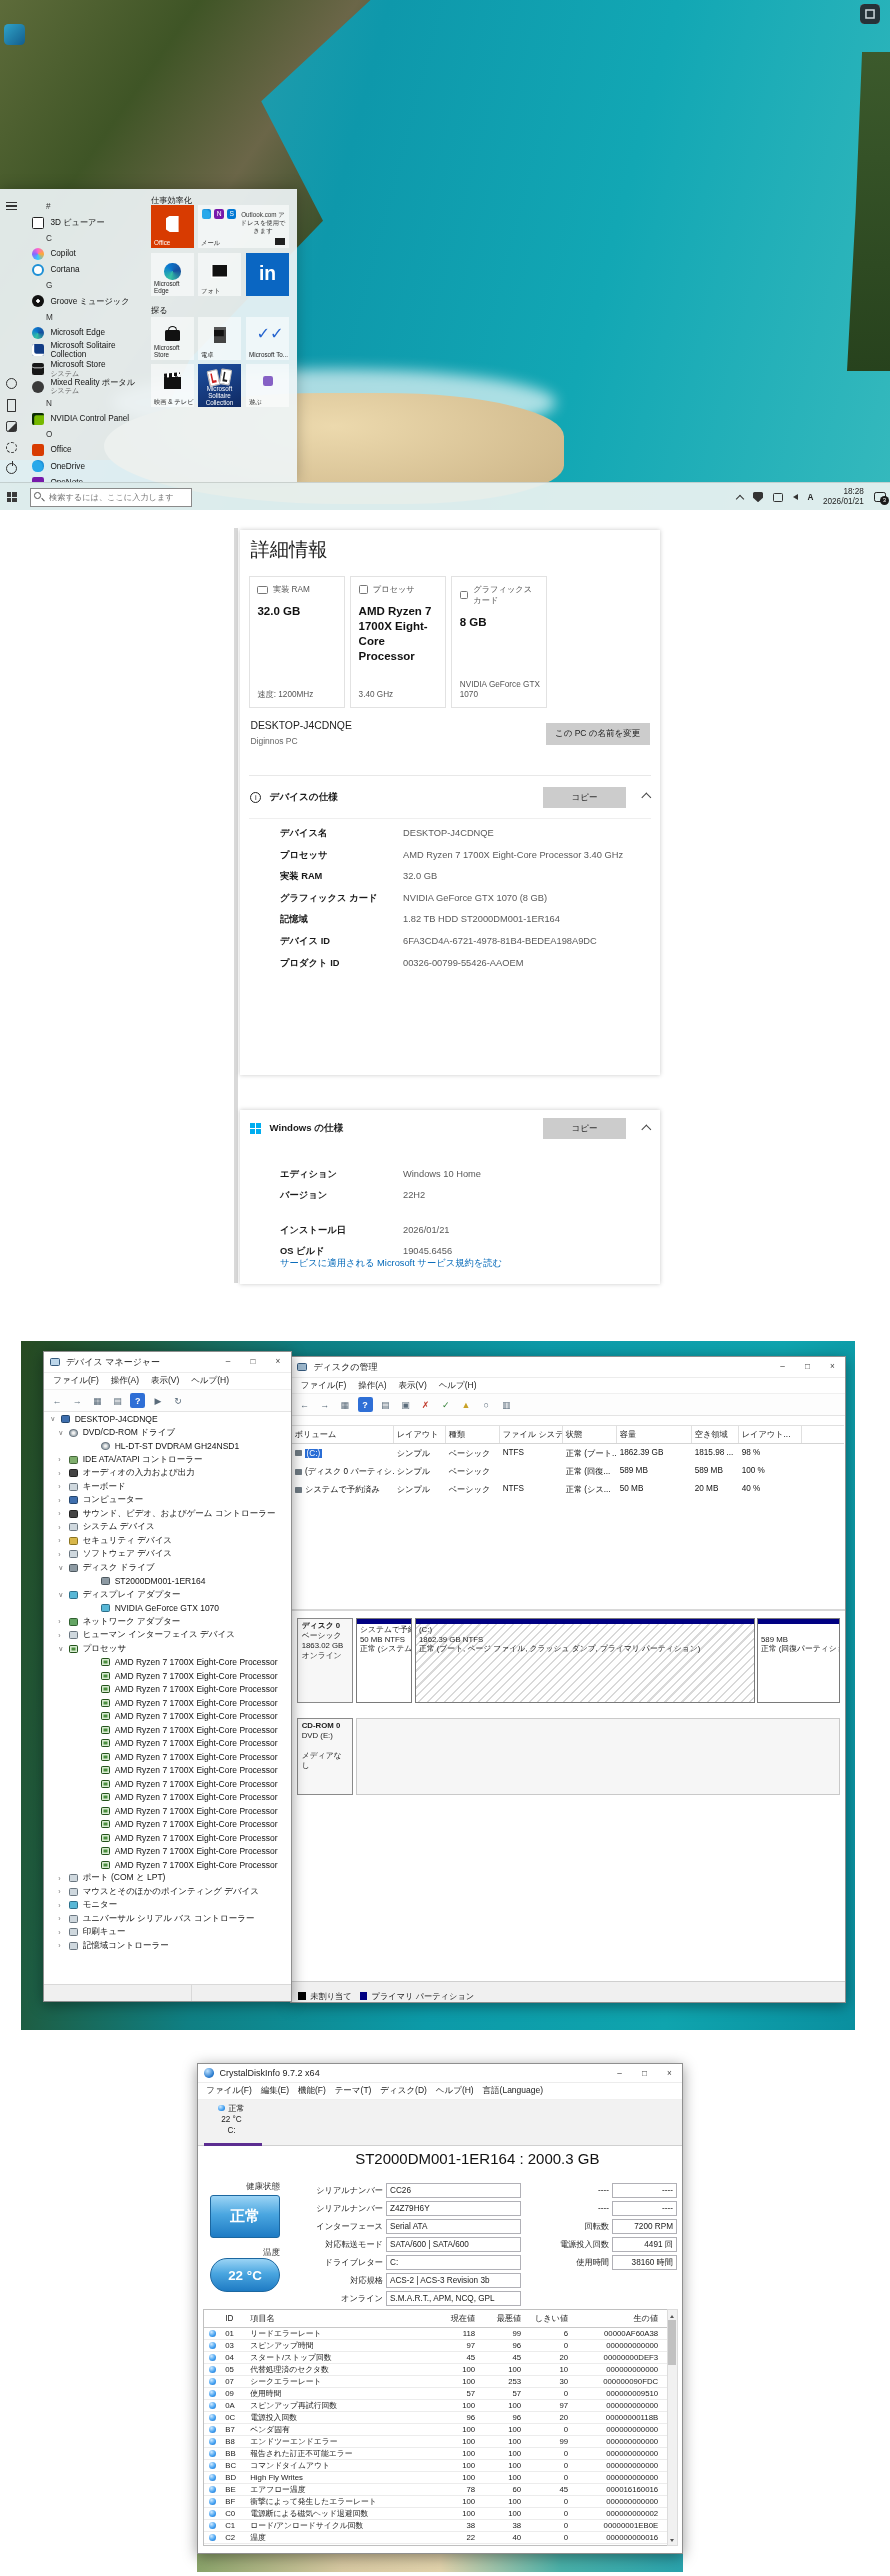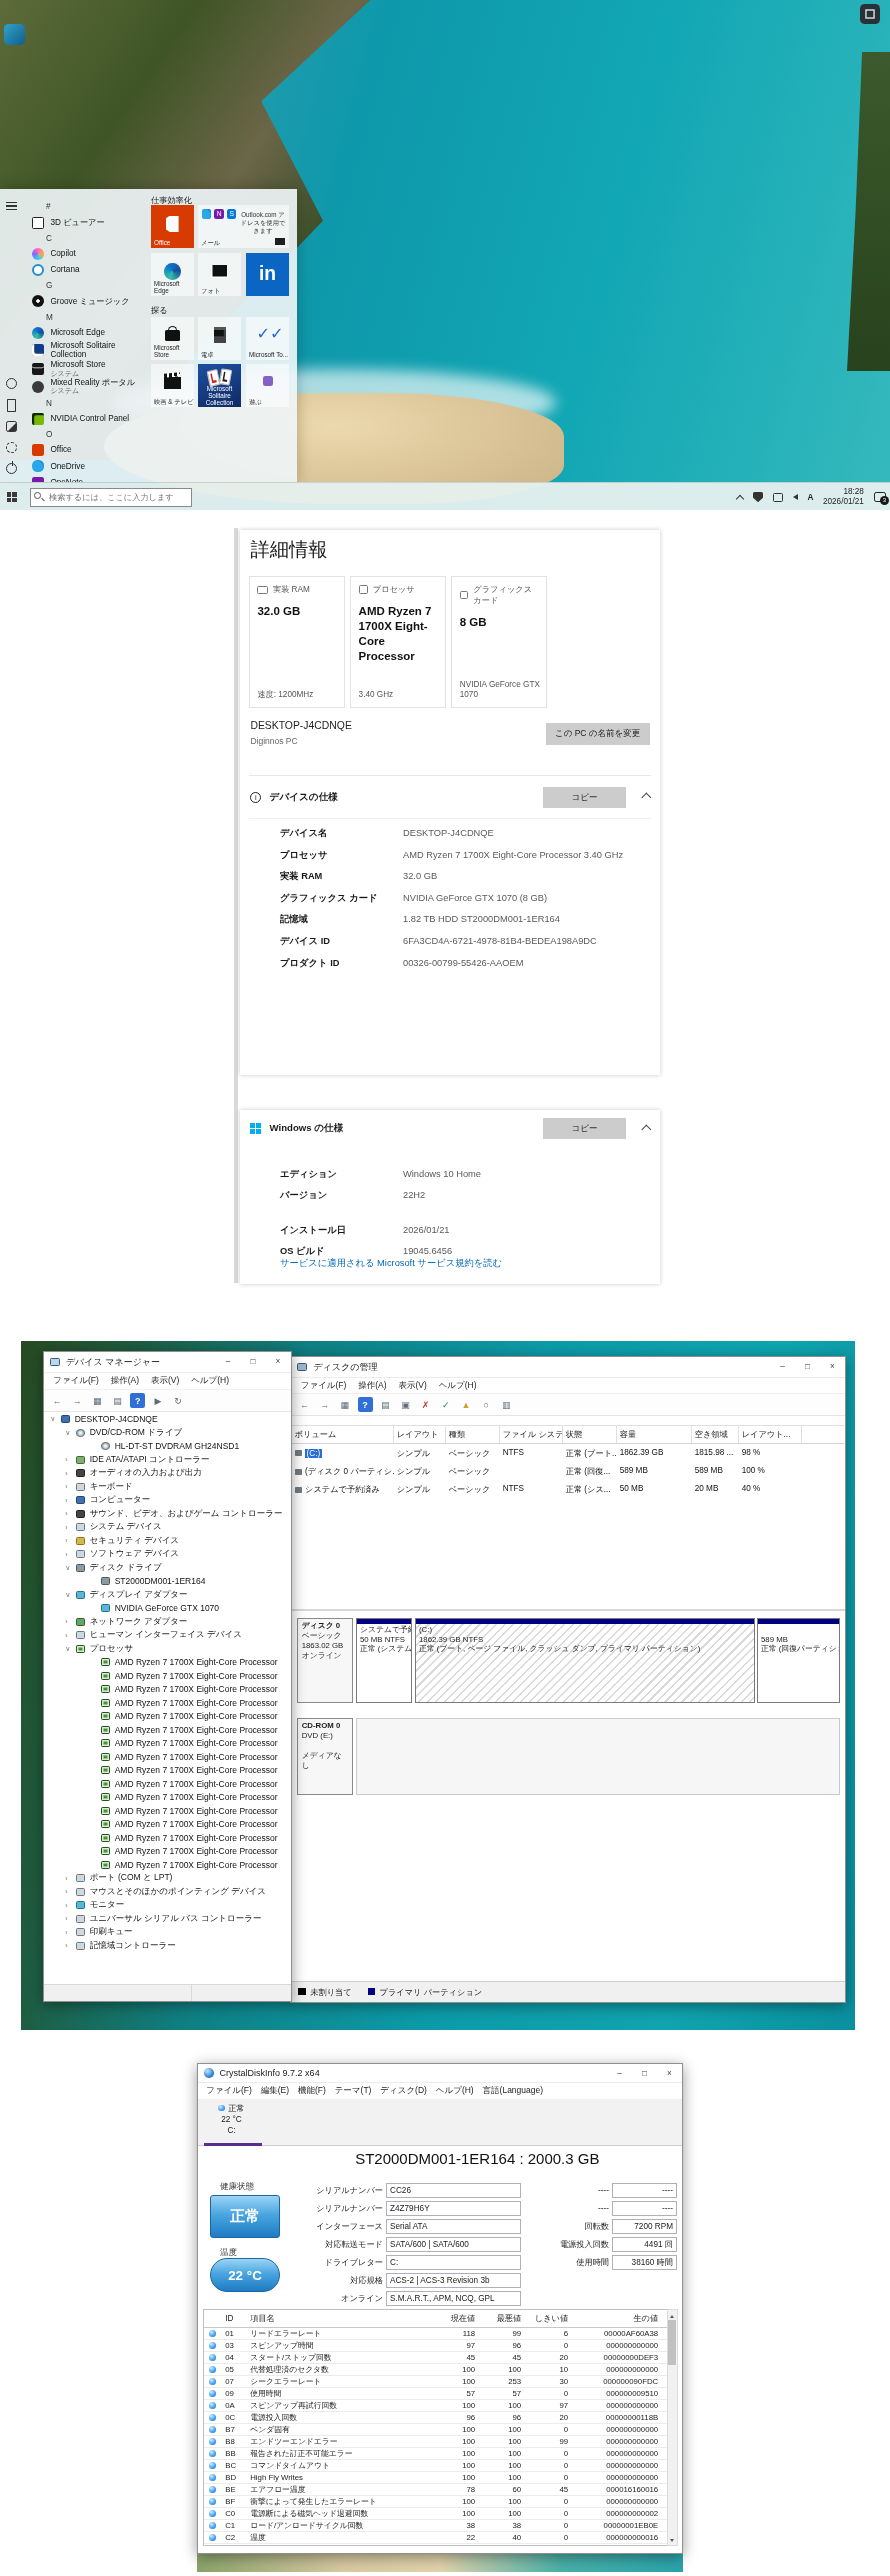--- a/index.html
+++ b/index.html
@@ -151,21 +151,21 @@
     border-bottom:0.7px solid #e4e4e4}
   .tbi{width:15px;height:15px;font-size:9px;color:#5a6b7a;text-align:center;line-height:15px;
     border:0.7px solid transparent}
   .tbi[data-icon="help-icon"]{background:#2f6fd6;color:#fff;border-radius:2.2px;font-weight:bold}
   .tbi[data-icon="delete-icon"]{color:#c0392b;font-weight:bold}
   .tbi[data-icon="check-icon"]{color:#2e7d32}
   .tbi[data-icon="folder-up-icon"]{color:#c9a227}
   
   .tree{position:absolute;left:0.7px;top:60px;right:0.7px;bottom:18px;overflow:hidden}
   .trow{display:flex;align-items:center;height:13.5px;font-size:8.5px;padding-left:6px;white-space:nowrap;color:#111}
-  .trow[data-depth="1"]{padding-left:21px}
+  .trow[data-depth="1"]{padding-left:14px}
   .trow[data-depth="2"]{padding-left:46px}
   .texp{flex:none;width:10.4px;color:#777;font-size:7px}
   .dmic{flex:none;width:9.6px;height:8.2px;margin-right:4.5px;border-radius:1.5px;background:#cfd8de;border:0.7px solid #6a7680}
   .dmic[data-icon="cpu-icon"]{background:#4b8f3f;border-color:#24521c;box-shadow:inset 0 0 0 1.5px #d9ecd2}
   .dmic[data-icon="display-icon"],.dmic[data-icon="monitor-icon"]{background:#58b7d6;border-color:#2d6f8a}
   .dmic[data-icon="cdrom-icon"]{border-radius:50%;background:radial-gradient(circle,#f2f2f2 20%,#9aa6ad 70%)}
   .dmic[data-icon="security-icon"]{background:#d8b74a;border-color:#8a7320}
   .dmic[data-icon="network-icon"]{background:#64a564;border-color:#2f5f2f}
   .dmic[data-icon="computer-icon"]{background:#3f6fae;border-color:#24466e}
   .dmic[data-icon="ide-icon"]{background:#7fae6d;border-color:#44663a}
@@ -181,34 +181,34 @@
   .vname{display:flex;align-items:center;gap:3px}
   .vdic{flex:none;width:7.4px;height:6px;background:#6f7b84;border-radius:0.7px}
   .vrow[data-selected="true"] .vname b{background:#2a6dd5;color:#fff;font-weight:normal;padding:0 1.5px}
   .vrow .vname b{font-weight:normal}
   .gpanel{position:absolute;border:0.7px solid #8a8a8a;background:#f7f7f7;font-size:7.8px;line-height:10px;padding:2.2px 3.7px}
   .gpart{position:absolute;border:0.7px solid #7a7a7a;font-size:7.8px;line-height:9.6px;padding:6px 3px 1.5px 3px;
     overflow:hidden;white-space:nowrap;background:#fff}
   .gpart:before{content:"";position:absolute;left:0;top:0;right:0;height:5.2px;background:#000082}
   .gpart.hatch{background:repeating-linear-gradient(135deg,rgba(0,0,0,.15) 0 1.5px,#fff 1.5px 6px)}
   .legend{position:absolute;left:0;right:0;bottom:0;height:21px;background:#f0f0f0;border-top:0.7px solid #cfcfcf;
-    display:flex;align-items:center;gap:16px;padding-left:7.4px;font-size:8.2px}
+    display:flex;align-items:flex-end;gap:8px;padding-left:7.4px;font-size:8.2px}
   .lsq{display:inline-block;width:7.4px;height:7.4px;margin-right:4.5px;vertical-align:-0.7px}
   
   #cdistrip{position:absolute;left:197px;top:2063px;width:486px;height:509px;
     background:linear-gradient(90deg,#8aa36a,#d8c9a2 30%,#e2d3ac 50%,#49b0a8 75%,#2aa3ad 100%)}
   #cdi{left:0;top:0;width:486px;height:491px}
   .cdico{width:9.6px;height:9.6px;border-radius:50%;background:radial-gradient(circle at 35% 30%,#bfe3ff,#2f7fd0 65%,#1a5a9e);flex:none}
   .tabstrip{position:relative;height:46px;background:#f2f2f2;border-bottom:0.7px solid #d0d0d0;font-size:8.2px}
   .dtab{position:absolute;left:3px;top:0;width:61px;height:46px;text-align:center;line-height:11px;padding-top:3px}
   .dtab .row1{display:flex;align-items:center;justify-content:center;gap:3px}
   .dot-blue{width:6.7px;height:6.7px;border-radius:50%;background:radial-gradient(circle at 35% 30%,#cfeaff,#3f9ef0 60%,#1565c0)}
   .tabline{position:absolute;left:3px;bottom:0;width:58px;height:2.2px;background:#5c2d91}
   .cdi-model{position:absolute;left:82px;right:7.4px;top:86px;text-align:center;font-size:15px;color:#111}
-  .hlab{position:absolute;left:22px;width:82px;text-align:left;font-size:8.5px;color:#333}
+  .hlab{position:absolute;left:0;width:82px;text-align:right;font-size:8.5px;color:#333}
   .hbtn{position:absolute;left:12px;width:70px;text-align:center;color:#fff;font-weight:bold;
     background:linear-gradient(180deg,#9bd4f5 0%,#4aa6e0 45%,#1e7bc4 100%);border:0.7px solid #1c67a0}
   .frow{display:flex;height:18px;align-items:center}
   .flabel{flex:none;text-align:right;font-size:8.2px;color:#222;padding-right:3px}
   .fbox{height:15px;border:0.7px solid #b0b0b6;background:#fff;font-size:8.2px;line-height:13.4px;padding:0 3px;
     white-space:nowrap;overflow:hidden}
   .fcolL .flabel{width:93px}
   .fcolL .fbox{width:135px}
   .fcolR .flabel{width:89px}
   .fcolR .fbox{width:65px;text-align:right}

